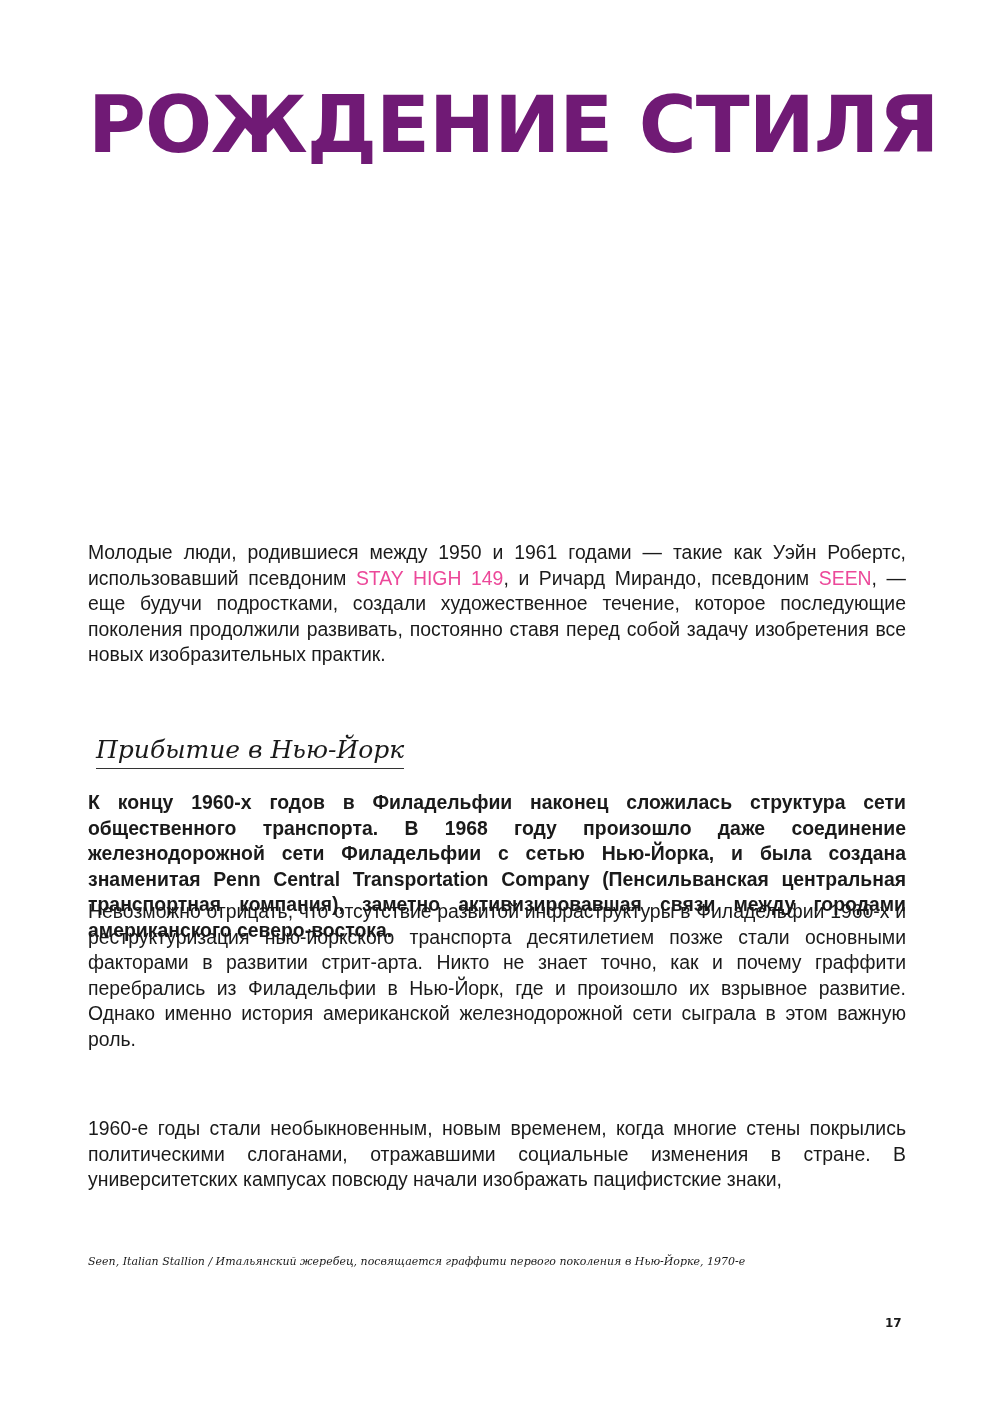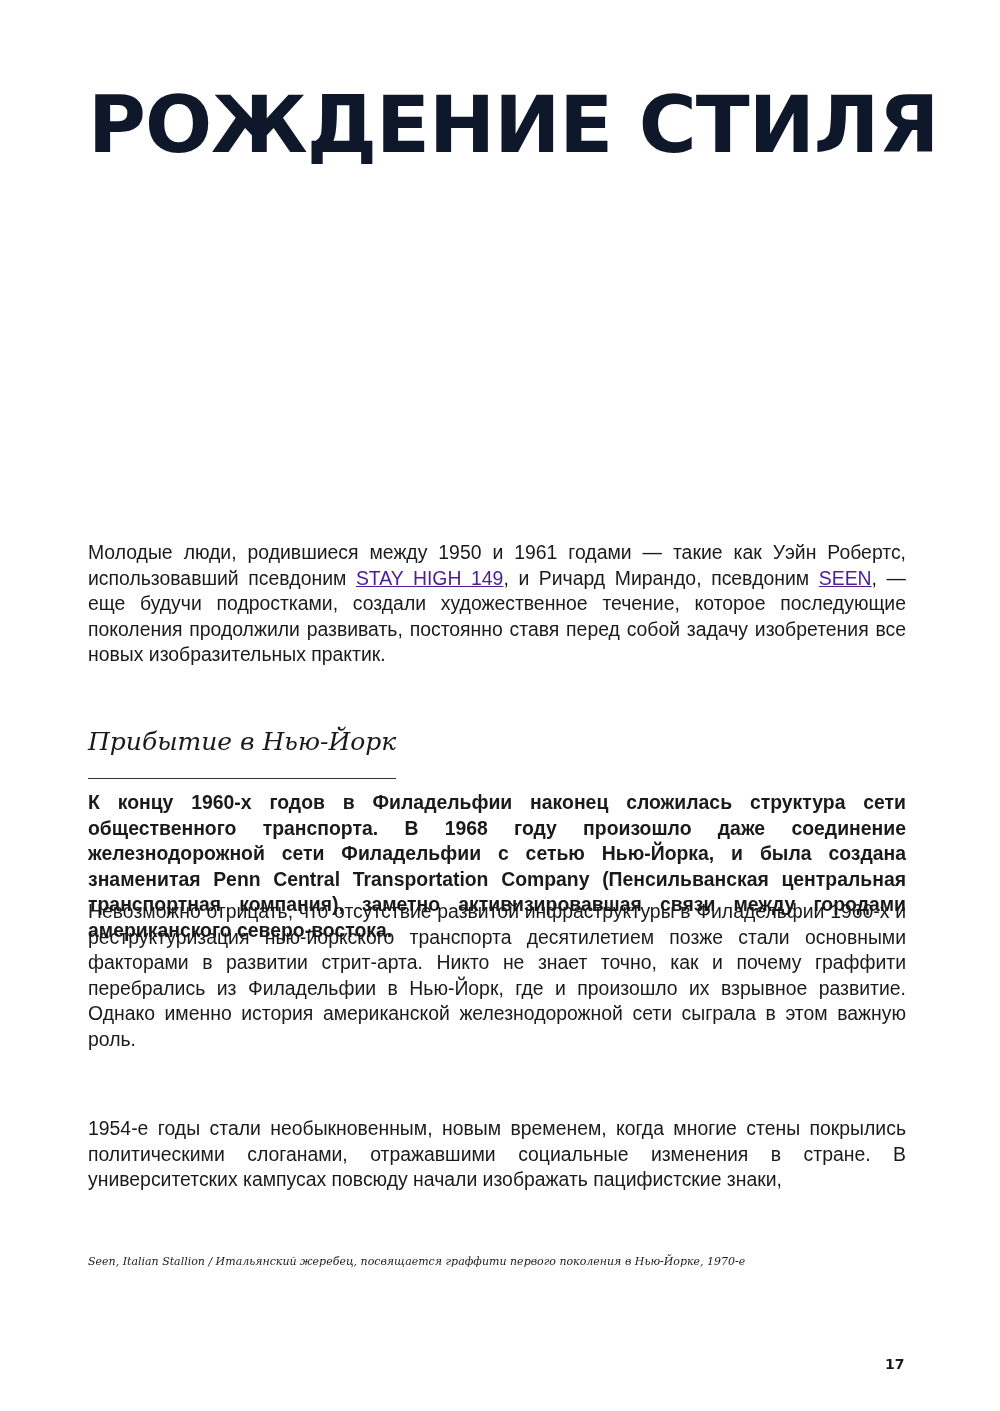--- a/index.html
+++ b/index.html
@@ -18,21 +18,21 @@
   .page-title {
     position: absolute;
     left: 88px;
     top: 78px;
     margin: 0;
     font-family: "DejaVu Sans", sans-serif;
     font-weight: bold;
     font-size: 79px;
     line-height: 1.2;
     letter-spacing: -1px;
-    color: #0f172a;
+    color: #701a75;
     white-space: nowrap;
   }
   .body-text {
     font-family: "Liberation Sans", sans-serif;
     font-size: 19.4px;
     line-height: 25.6px;
     color: #1a1a1a;
     margin: 0;
     text-align: justify;
     text-align-last: left;
@@ -40,35 +40,34 @@
   .block {
     position: absolute;
     left: 88px;
     width: 818px;
   }
   #intro { top: 540px; }
   #para1 { top: 790px; font-weight: bold; }
   #para2 { top: 899px; }
   #para3 { top: 1116px; }
   .link {
-    color: #4c1d95;
-    text-decoration: underline;
+    color: #ec4899;
   }
   .section-heading {
     position: absolute;
     left: 88px;
     top: 726px;
-    margin: 0;
+    margin: 8px;
     font-family: "DejaVu Serif", serif;
     font-style: italic;
     font-weight: normal;
     font-size: 25px;
     line-height: 32px;
     color: #1a1a1a;
-    padding-bottom: 20px;
+    padding-bottom: 2px;
     border-bottom: 1.5px solid #333333;
     white-space: nowrap;
   }
   .caption {
     position: absolute;
     left: 88px;
     top: 1254px;
     width: 830px;
     font-family: "DejaVu Serif", serif;
     font-style: italic;
@@ -76,23 +75,22 @@
     line-height: 15px;
     color: #1a1a1a;
   }
   .caption div { white-space: nowrap; }
   .page-number {
     position: absolute;
     left: 885px;
     top: 1316px;
     font-family: "DejaVu Sans", sans-serif;
     font-weight: bold;
-    font-size: 14px;
+    font-size: 12px;
     color: #1a1a1a;
-    margin-top: 40px;
   }
 </style>
 </head>
 <body>
 
 <h1 class="page-title">РОЖДЕНИЕ СТИЛЯ</h1>
 
 <div class="block" id="intro">
   <p class="body-text"><span>Молодые люди, родившиеся между 1950 и 1961 годами — такие как Уэйн Робертс, использовавший псевдоним </span><span class="link">STAY HIGH 149</span><span>, и Ричард Мирандо, псевдоним </span><span class="link">SEEN</span><span>, — еще будучи подростками, создали художественное течение, которое последующие поколения продолжили развивать, постоянно ставя перед собой задачу изобретения все новых изобразительных практик.</span></p>
 </div>
@@ -101,20 +99,20 @@
 
 <div class="block" id="para1">
   <p class="body-text">К концу 1960-х годов в Филадельфии наконец сложилась структура сети общественного транспорта. В 1968 году произошло даже соединение железнодорожной сети Филадельфии с сетью Нью-Йорка, и была создана знаменитая Penn Central Transportation Company (Пенсильванская центральная транспортная компания), заметно активизировавшая связи между городами американского северо-востока.</p>
 </div>
 
 <div class="block" id="para2">
   <p class="body-text">Невозможно отрицать, что отсутствие развитой инфраструктуры в Филадельфии 1960-х и реструктуризация нью-йоркского транспорта десятилетием позже стали основными факторами в развитии стрит-арта. Никто не знает точно, как и почему граффити перебрались из Филадельфии в Нью-Йорк, где и произошло их взрывное развитие. Однако именно история американской железнодорожной сети сыграла в этом важную роль.</p>
 </div>
 
 <div class="block" id="para3">
-  <p class="body-text">1954-е годы стали необыкновенным, новым временем, когда многие стены покрылись политическими слоганами, отражавшими социальные изменения в стране. В университетских кампусах повсюду начали изображать пацифистские знаки,</p>
+  <p class="body-text">1960-е годы стали необыкновенным, новым временем, когда многие стены покрылись политическими слоганами, отражавшими социальные изменения в стране. В университетских кампусах повсюду начали изображать пацифистские знаки,</p>
 </div>
 
 <div class="caption">
   <div>Seen, Italian Stallion / Итальянский жеребец, посвящается граффити первого поколения в Нью-Йорке, 1970-е</div>
 </div>
 
 <div class="page-number">17</div>
 
 </body></html>

